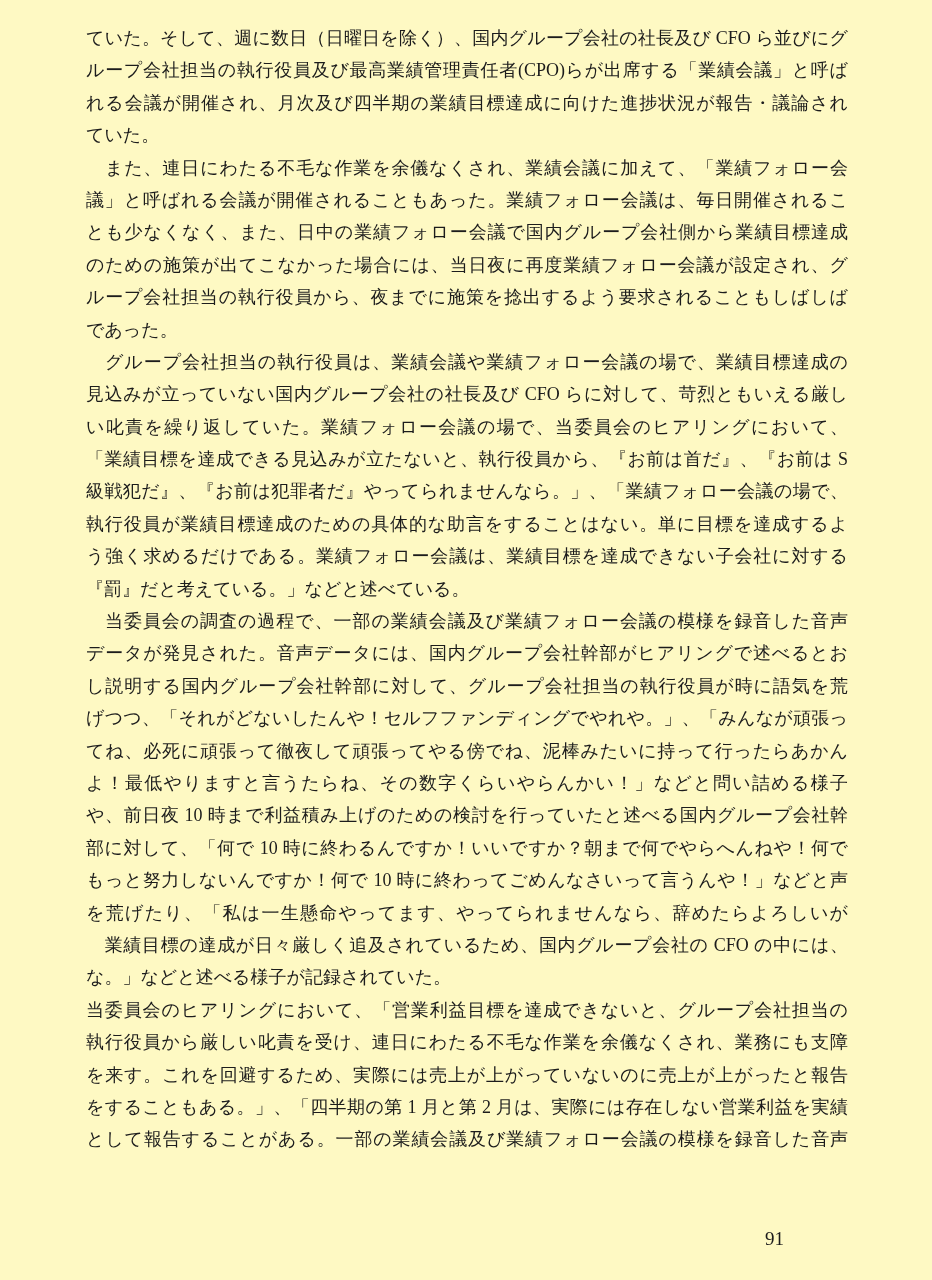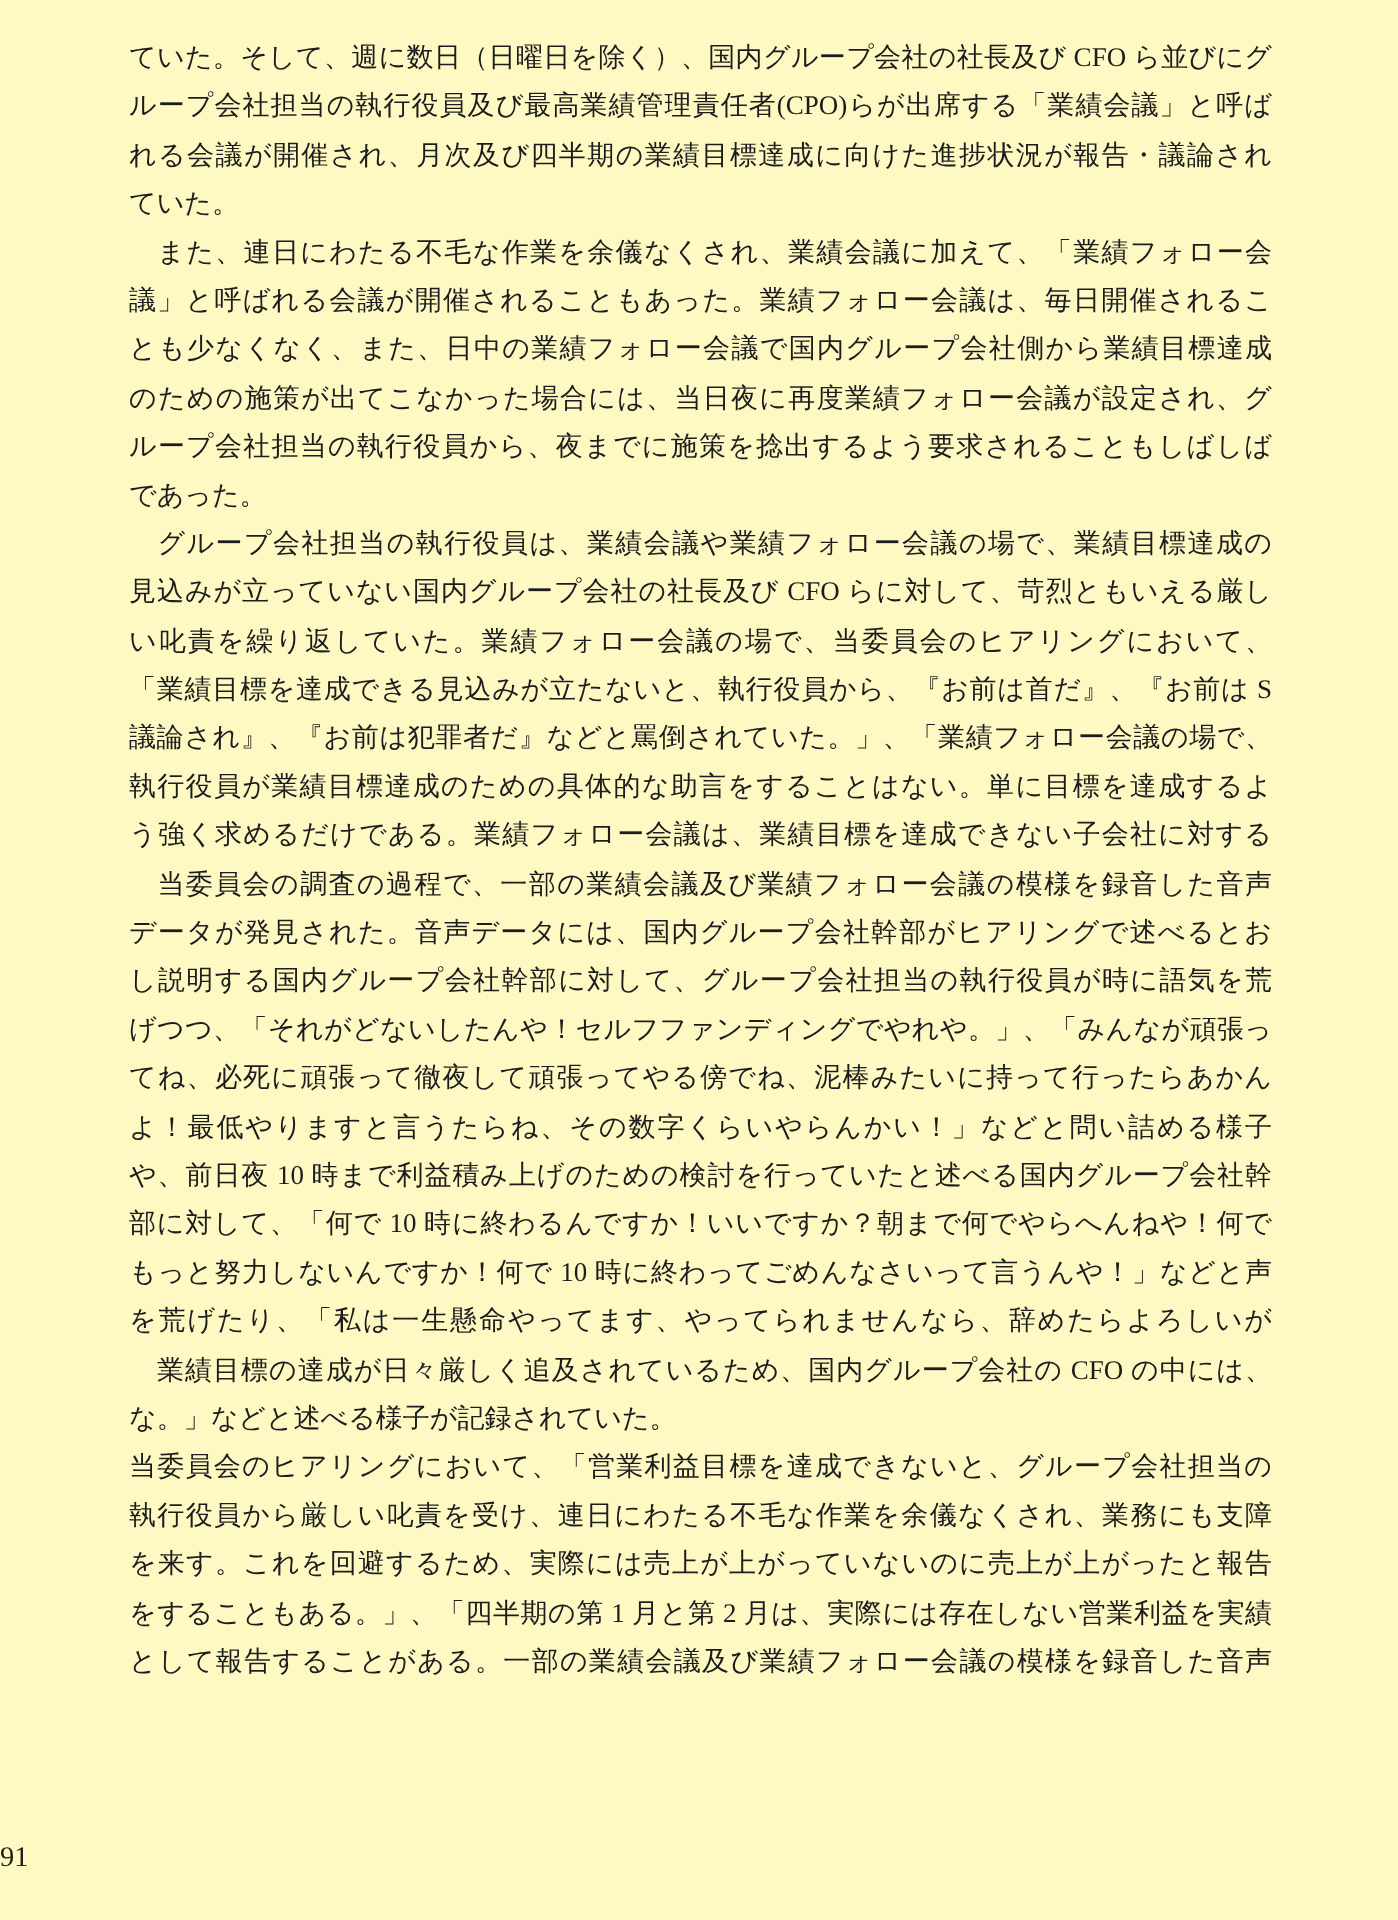--- a/index.html
+++ b/index.html
@@ -36,21 +36,21 @@
     overflow: hidden;
   }
   .line.para-end {
     text-align-last: left;
   }
   .page-number {
     position: absolute;
     top: 1224px;
     left: 0;
     width: 784px;
-    text-align: left;
+    text-align: right;
     font-size: 19px;
     line-height: 30px;
     color: #1c1c1c;
   }
 </style>
 </head>
 <body>
 
 <div class="page">
 
@@ -63,23 +63,24 @@
       <div class="line">　また、連日にわたる不毛な作業を余儀なくされ、業績会議に加えて、「業績フォロー会</div>
       <div class="line">議」と呼ばれる会議が開催されることもあった。業績フォロー会議は、毎日開催されるこ</div>
       <div class="line">とも少なくなく、また、日中の業績フォロー会議で国内グループ会社側から業績目標達成</div>
       <div class="line">のための施策が出てこなかった場合には、当日夜に再度業績フォロー会議が設定され、グ</div>
       <div class="line">ループ会社担当の執行役員から、夜までに施策を捻出するよう要求されることもしばしば</div>
       <div class="line para-end">であった。</div>
       <div class="line">　グループ会社担当の執行役員は、業績会議や業績フォロー会議の場で、業績目標達成の</div>
       <div class="line">見込みが立っていない国内グループ会社の社長及び CFO らに対して、苛烈ともいえる厳し</div>
       <div class="line">い叱責を繰り返していた。業績フォロー会議の場で、当委員会のヒアリングにおいて、</div>
       <div class="line">「業績目標を達成できる見込みが立たないと、執行役員から、『お前は首だ』、『お前は S</div>
-      <div class="line">議論され』、『お前は犯罪者だ』などと罵倒されていた。」、「業績フォロー会議の場で、</div>
+      <div class="line">級戦犯だ』、『お前は犯罪者だ』やってられませんなら。」、「業績フォロー会議の場で、</div>
       <div class="line">執行役員が業績目標達成のための具体的な助言をすることはない。単に目標を達成するよ</div>
       <div class="line">う強く求めるだけである。業績フォロー会議は、業績目標を達成できない子会社に対する</div>
+      <div class="line para-end">『罰』だと考えている。」などと述べている。</div>
       <div class="line">　当委員会の調査の過程で、一部の業績会議及び業績フォロー会議の模様を録音した音声</div>
       <div class="line">データが発見された。音声データには、国内グループ会社幹部がヒアリングで述べるとお</div>
       <div class="line">し説明する国内グループ会社幹部に対して、グループ会社担当の執行役員が時に語気を荒</div>
       <div class="line">げつつ、「それがどないしたんや！セルフファンディングでやれや。」、「みんなが頑張っ</div>
       <div class="line">てね、必死に頑張って徹夜して頑張ってやる傍でね、泥棒みたいに持って行ったらあかん</div>
       <div class="line">よ！最低やりますと言うたらね、その数字くらいやらんかい！」などと問い詰める様子</div>
       <div class="line">や、前日夜 10 時まで利益積み上げのための検討を行っていたと述べる国内グループ会社幹</div>
       <div class="line">部に対して、「何で 10 時に終わるんですか！いいですか？朝まで何でやらへんねや！何で</div>
       <div class="line">もっと努力しないんですか！何で 10 時に終わってごめんなさいって言うんや！」などと声</div>
       <div class="line">を荒げたり、「私は一生懸命やってます、やってられませんなら、辞めたらよろしいが</div>

